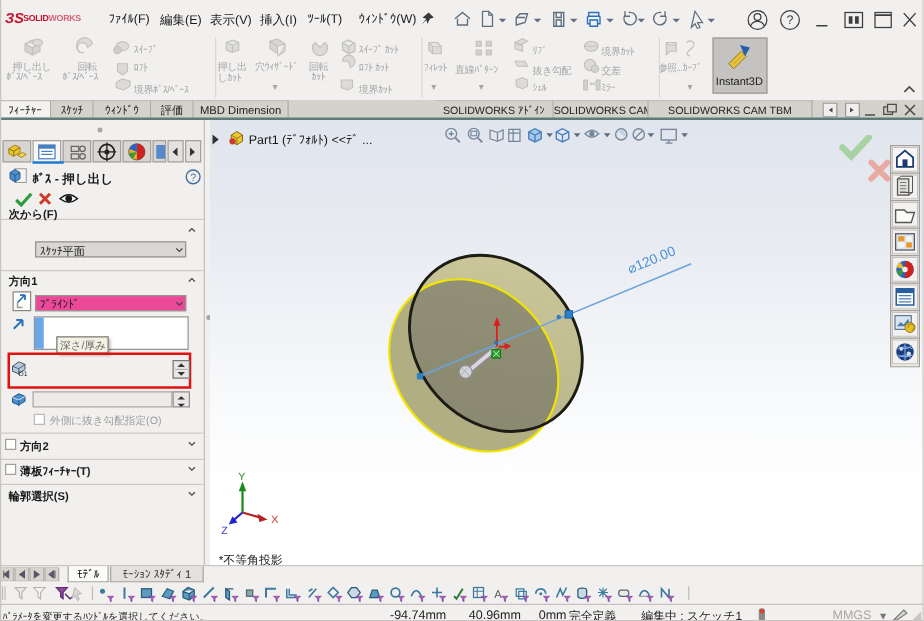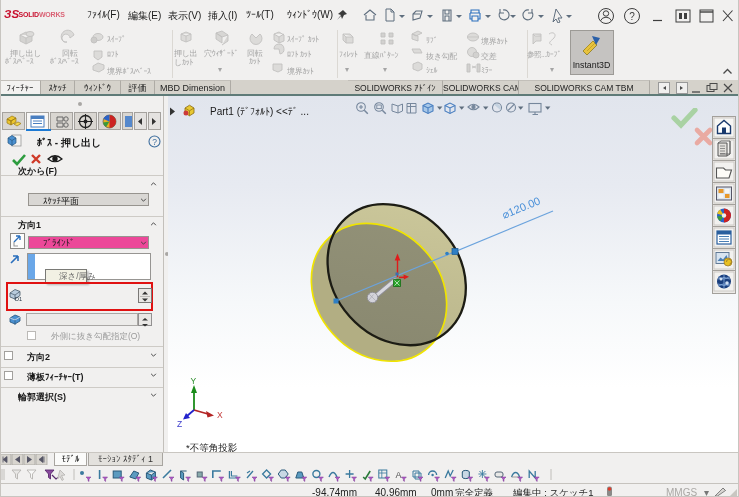--- a/index.html
+++ b/index.html
@@ -7,21 +7,21 @@
 .abs{position:absolute;}
 #titlebar{position:absolute;left:0;top:0;width:739px;height:28px;background:#f1f0ef;}
 .menu{position:absolute;top:9px;font-size:10px;color:#1a1a1a;white-space:nowrap;}
 #ribbon{position:absolute;left:0;top:28px;width:739px;height:52px;background:#f1f0ef;}
 .rsep{position:absolute;top:2px;width:1px;height:48px;background:#dbd8d3;}
 .rtxt{position:absolute;font-size:8px;letter-spacing:-0.3px;color:#a5a5a5;white-space:nowrap;}
 #tabrow{position:absolute;left:0;top:80px;width:739px;height:16px;background:#d5d2cb;}
 #tabrow .dk{position:absolute;left:0;top:14px;width:739px;height:2px;background:#5f7b78;}
 .tab{position:absolute;top:0;height:14px;background:#d5d2cb;border-top:1px solid #c2bfb9;border-right:1px solid #aeaba5;font-size:9px;color:#222;text-align:center;line-height:14px;white-space:nowrap;overflow:hidden;}
 .tab.active{background:#f3f2f0;}
-.ptext{position:absolute;font-size:9px;color:#1a1a1a;white-space:nowrap;margin-left:11px;}
+.ptext{position:absolute;font-size:9px;color:#1a1a1a;white-space:nowrap;}
 .bold{font-weight:bold;}
 .grayt{color:#9b9b9b;}
 .hdiv{position:absolute;left:0;width:163px;height:1px;background:#cecbc6;}
 .caret{position:absolute;width:7px;height:4px;}
 .cbox{position:absolute;width:9px;height:9px;background:#fff;border:1px solid #a2a09d;}
 .st{position:absolute;top:2.5px;white-space:nowrap;font-size:10px;color:#222;}
 </style></head>
 <body>
 
 <div id="titlebar">
@@ -617,20 +617,21 @@
       </g>
     <g transform="translate(527.2,2)">
         <path d="M2 9 V2 l6 7 V2" fill="none" stroke="#3a7a9e" stroke-width="1.3"></path>
         <path d="M7 8 h5 l-2 2 v2.5 l-1 -0.8 v-1.7 z" fill="#b05ac8" stroke="#7a3a92" stroke-width="0.5"></path>
       </g>
     <path d="M551 2 v11" stroke="#c0beba" stroke-width="1"></path>
   </svg>
 </div>
 
 <div class="abs" style="left:0;top:483px;width:739px;height:14px;background:#f1f0ef;border-top:1px solid #c6c3be;">
+  <div class="st" style="left:2px;font-size:8px;top:3.5px;">ﾊﾟﾗﾒｰﾀを変更するﾊﾝﾄﾞﾙを選択してください。</div>
   <div class="st" style="left:312px;">-94.74mm</div>
   <div class="st" style="left:375px;">40.96mm</div>
   <div class="st" style="left:431px;">0mm</div>
   <div class="st" style="left:455px;font-size:9.5px;top:3px;">完全定義</div>
   <div class="st" style="left:513px;font-size:9.5px;top:3px;">編集中 : スケッチ1</div>
   <svg class="abs" style="left:605px;top:2px" width="9" height="11" viewBox="0 0 9 11">
       <rect x="2" y="0.5" width="5" height="10" rx="2" fill="#8a8a88"></rect>
       <circle cx="4.5" cy="3" r="1.8" fill="#e03a2a"></circle>
     </svg>
   <div class="st" style="left:666px;color:#a9a7a4;">MMGS</div>

